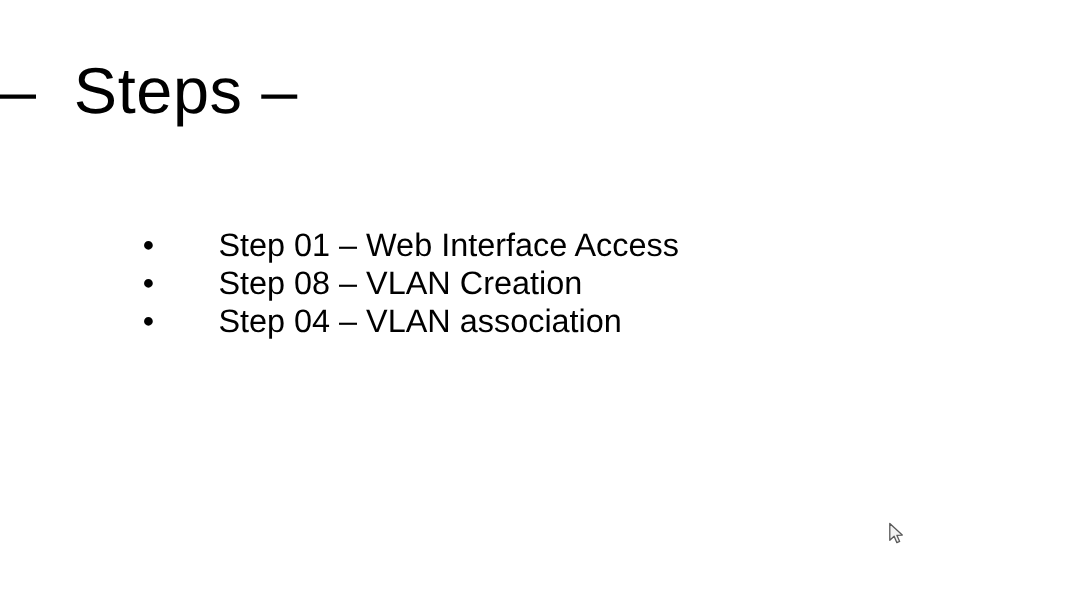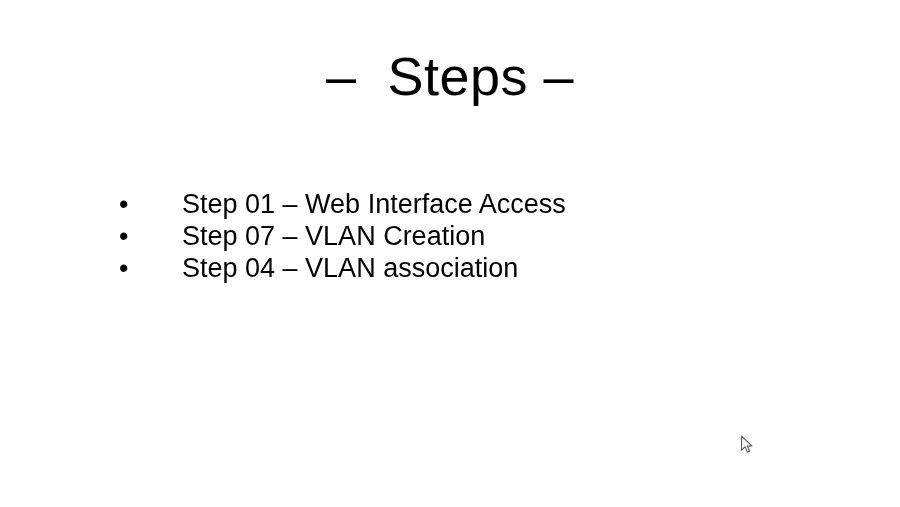--- a/index.html
+++ b/index.html
@@ -19,21 +19,21 @@
     background: #ffffff;
     overflow: hidden;
   }
 
   
   .slide-title {
     position: absolute;
     left: 0;
     top: 47px;
     width: 900px;
-    text-align: center;
+    text-align: left;
     font-size: 54px;
     font-weight: 400;
     line-height: 1.1;
     color: #000000;
     letter-spacing: 0.5px;
     white-space: pre;
   }
 
   
   .body-list {
@@ -94,21 +94,21 @@
 
   <ul class="body-list">
 
     <li class="bullet-row">
       <span class="bullet-mark">•</span>
       <span class="bullet-text">Step 01 – Web Interface Access</span>
     </li>
 
     <li class="bullet-row">
       <span class="bullet-mark">•</span>
-      <span class="bullet-text">Step 07 – VLAN Creation</span>
+      <span class="bullet-text">Step 08 – VLAN Creation</span>
     </li>
 
     <li class="bullet-row">
       <span class="bullet-mark">•</span>
       <span class="bullet-text">Step 04 – VLAN association</span>
     </li>
 
   </ul>
 
   <div class="cursor">

